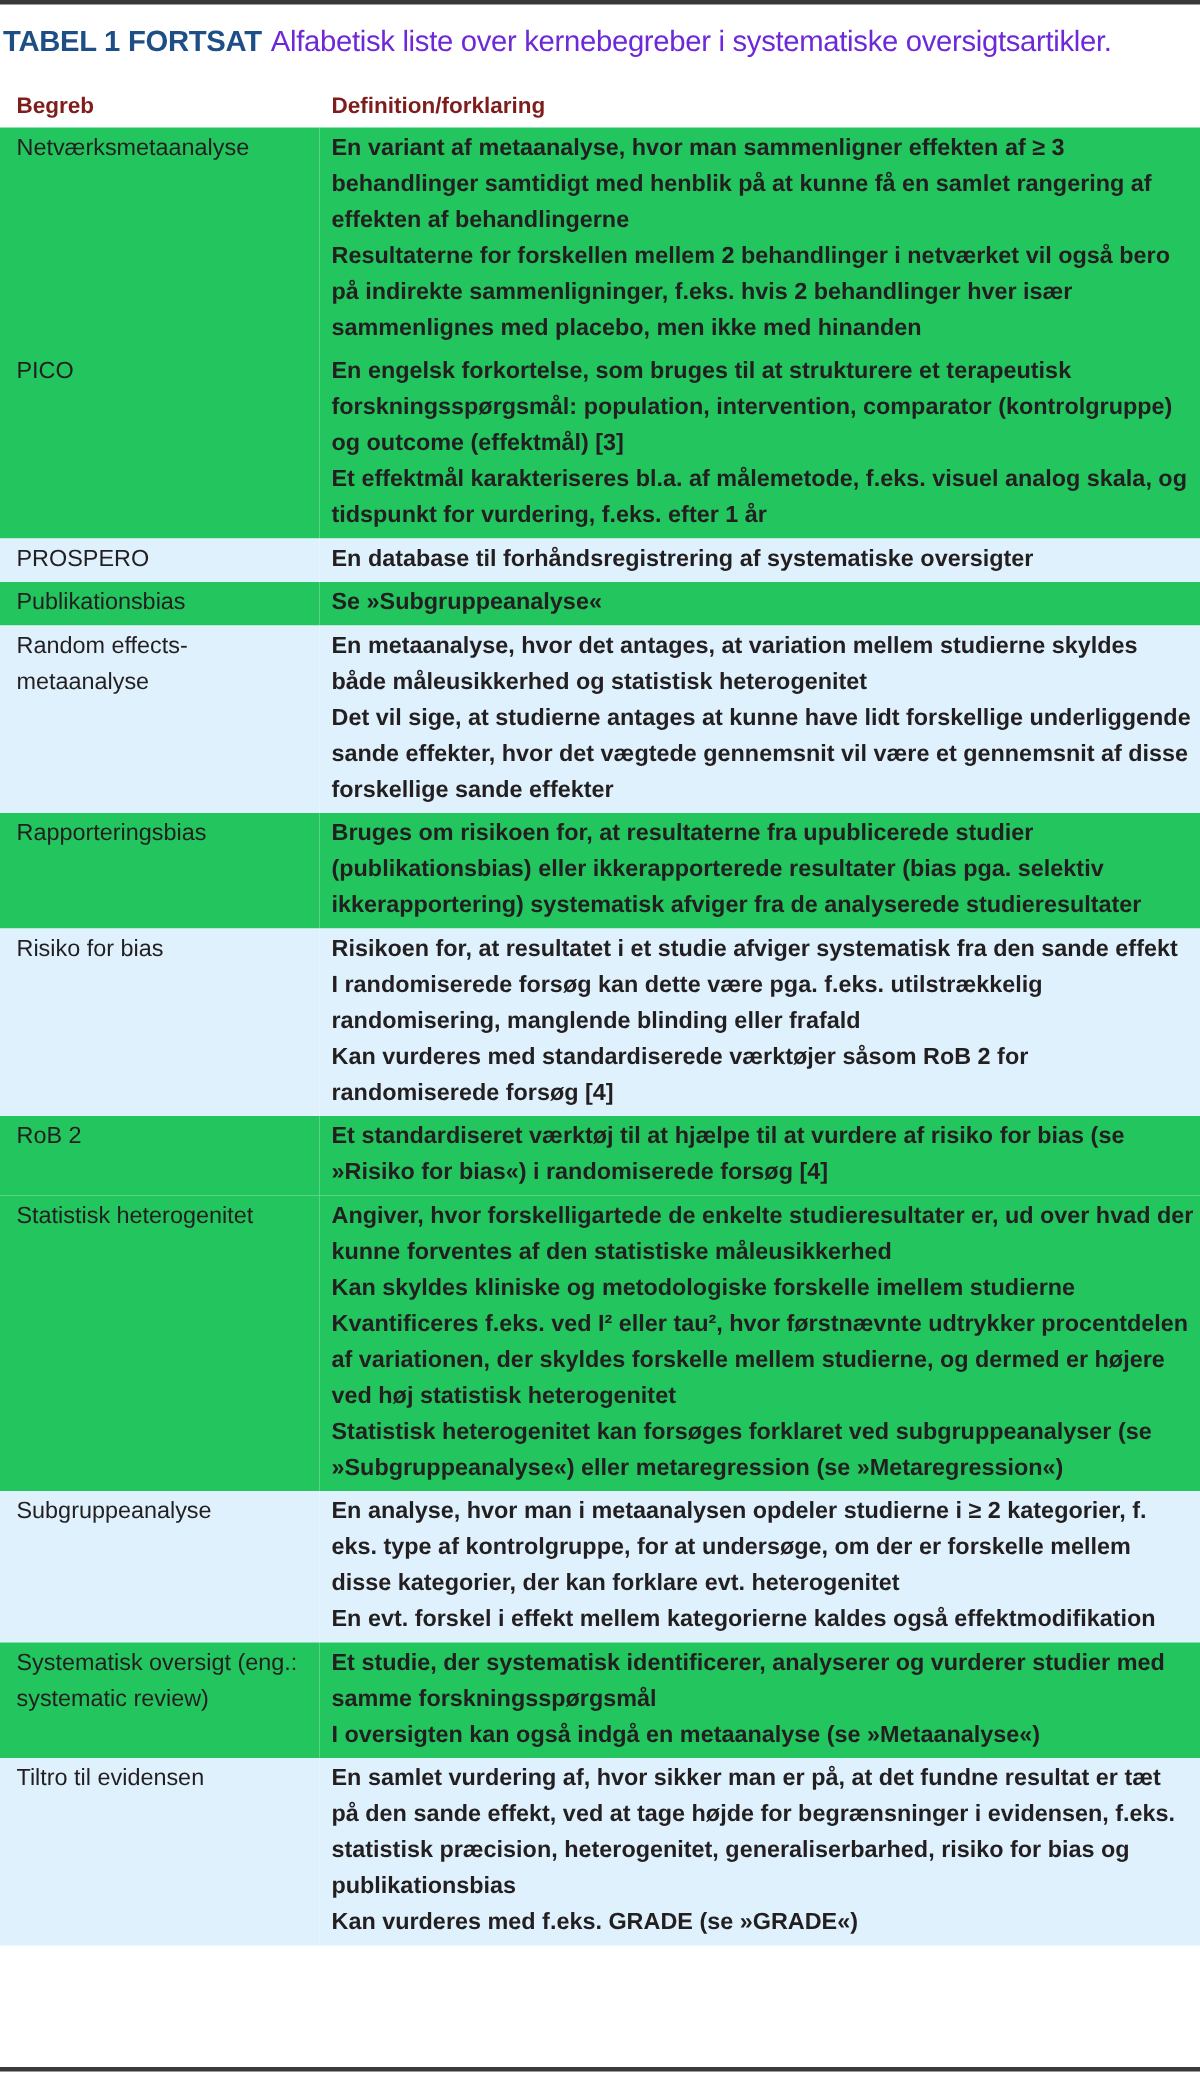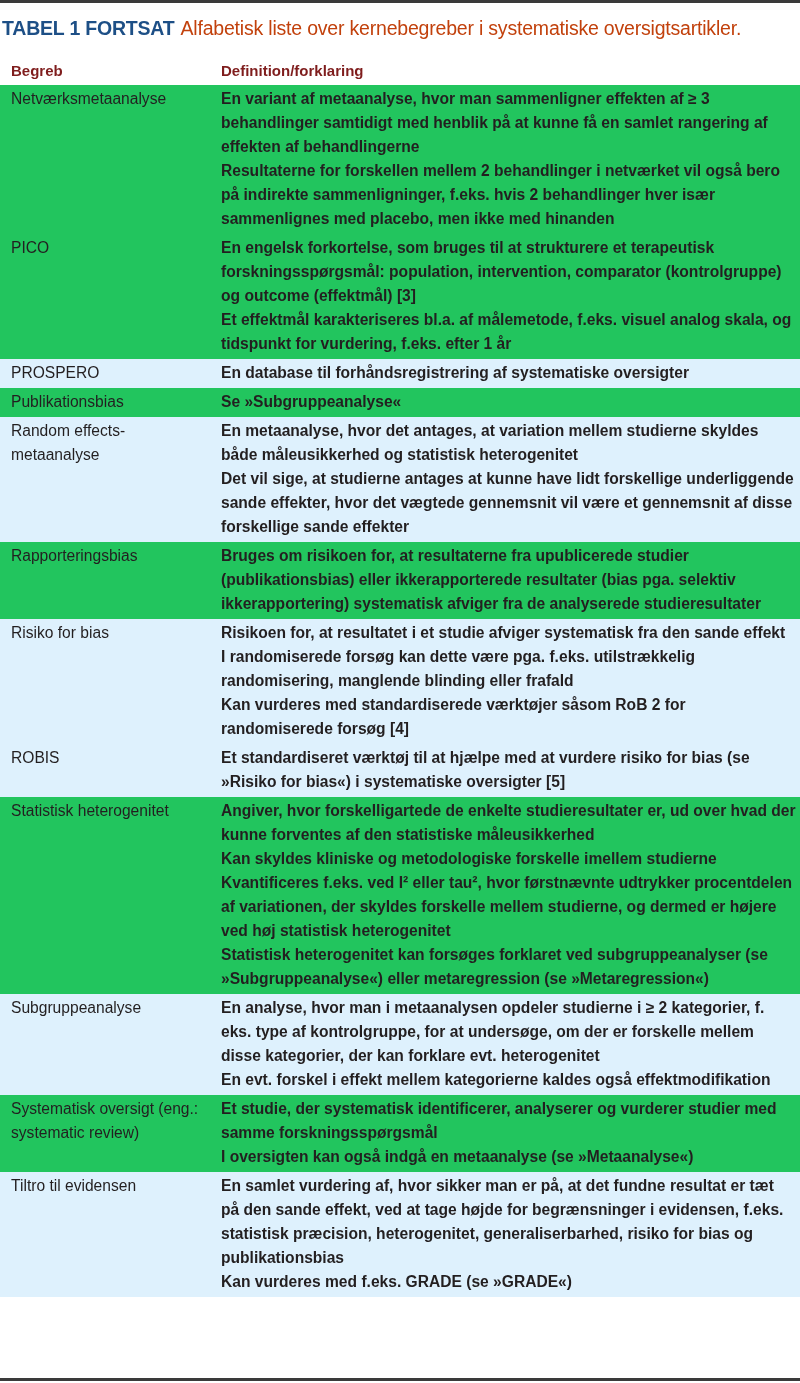--- a/index.html
+++ b/index.html
@@ -1,21 +1,21 @@
 <!DOCTYPE html>
 <html><head>
 <meta charset="utf-8">
 <style>
   html, body { margin: 0; padding: 0; background: #ffffff; }
   body { width: 800px; height: 1383px; position: relative; overflow: hidden;
          font-family: "Liberation Sans", sans-serif; color: #231f20; }
   .top-rule { position: absolute; left: 0; top: 0; width: 800px; height: 3px; background: #3a3a3a; }
   .caption { position: absolute; left: 2px; top: 17px; font-size: 19.5px; letter-spacing: -0.2px; white-space: nowrap; }
   .caption .label { color: #1d4f86; font-weight: bold; margin-right: 6px; }
-  .caption .text { color: #c2410c; }
+  .caption .text { color: #6d28d9; }
   table { position: absolute; left: 0; top: 62px; width: 800px; border-collapse: collapse; }
   th { text-align: left; font-weight: bold; font-size: 15px; padding: 0 0 0 11px; height: 23px; vertical-align: top; color: #7f1d1d; }
   td { font-size: 15.6px; line-height: 24px; vertical-align: top; padding: 2px 4px 3px 11px; color: #231f20; }
   td.term { width: 198px; }
   td.def { padding-left: 8px; font-weight: bold; }
   tr.dark td { background: #22c55e; }
   tr.light td { background: #def1fd; }
   .def-line { display: block; }
   .bottom-rule { position: absolute; left: 0; top: 1378px; width: 800px; height: 3px; background: #3a3a3a; }
 </style>
@@ -76,24 +76,24 @@
         </td>
       </tr>
       <tr class="light">
         <td class="term">Risiko for bias</td>
         <td class="def">
           <span class="def-line">Risikoen for, at resultatet i et studie afviger systematisk fra den sande effekt</span>
           <span class="def-line">I randomiserede forsøg kan dette være pga. f.eks. utilstrækkelig randomisering, manglende blinding eller frafald</span>
           <span class="def-line">Kan vurderes med standardiserede værktøjer såsom RoB 2 for randomiserede forsøg [4]</span>
         </td>
       </tr>
-      <tr class="light">
-        <td class="term">ROBIS</td>
+      <tr class="dark">
+        <td class="term">RoB 2</td>
         <td class="def">
-          <span class="def-line">Et standardiseret værktøj til at hjælpe med at vurdere risiko for bias (se »Risiko for bias«) i systematiske oversigter [5]</span>
+          <span class="def-line">Et standardiseret værktøj til at hjælpe til at vurdere af risiko for bias (se »Risiko for bias«) i randomiserede forsøg [4]</span>
         </td>
       </tr>
       <tr class="dark">
         <td class="term">Statistisk heterogenitet</td>
         <td class="def">
           <span class="def-line">Angiver, hvor forskelligartede de enkelte studieresultater er, ud over hvad der kunne forventes af den statistiske måleusikkerhed</span>
           <span class="def-line">Kan skyldes kliniske og metodologiske forskelle imellem studierne</span>
           <span class="def-line">Kvantificeres f.eks. ved I² eller tau², hvor førstnævnte udtrykker procentdelen af variationen, der skyldes forskelle mellem studierne, og dermed er højere ved høj statistisk heterogenitet</span>
           <span class="def-line">Statistisk heterogenitet kan forsøges forklaret ved subgruppeanalyser (se »Subgruppeanalyse«) eller metaregression (se »Metaregression«)</span>
         </td>

